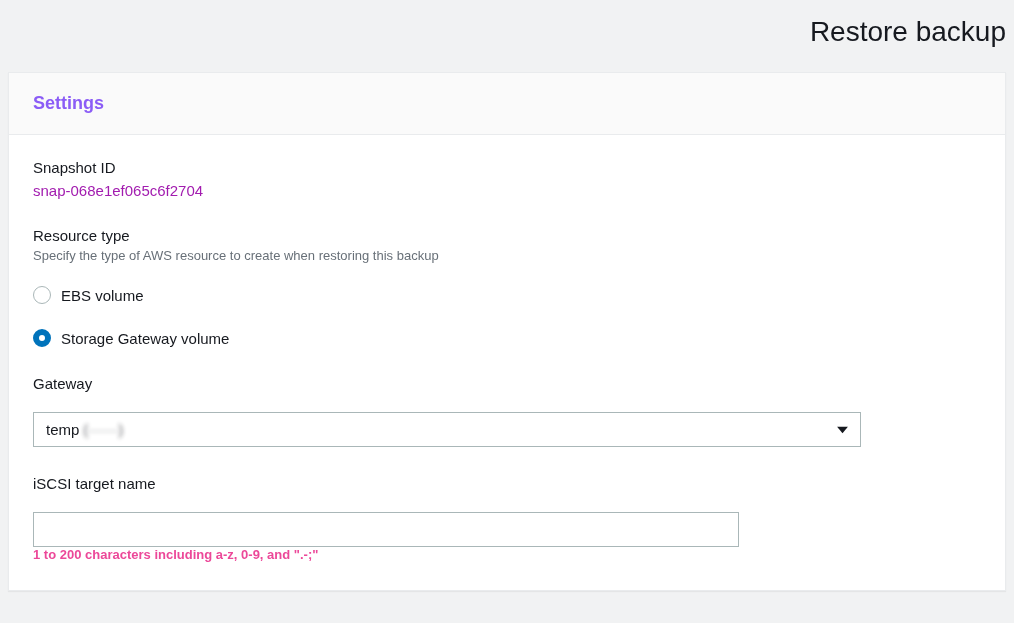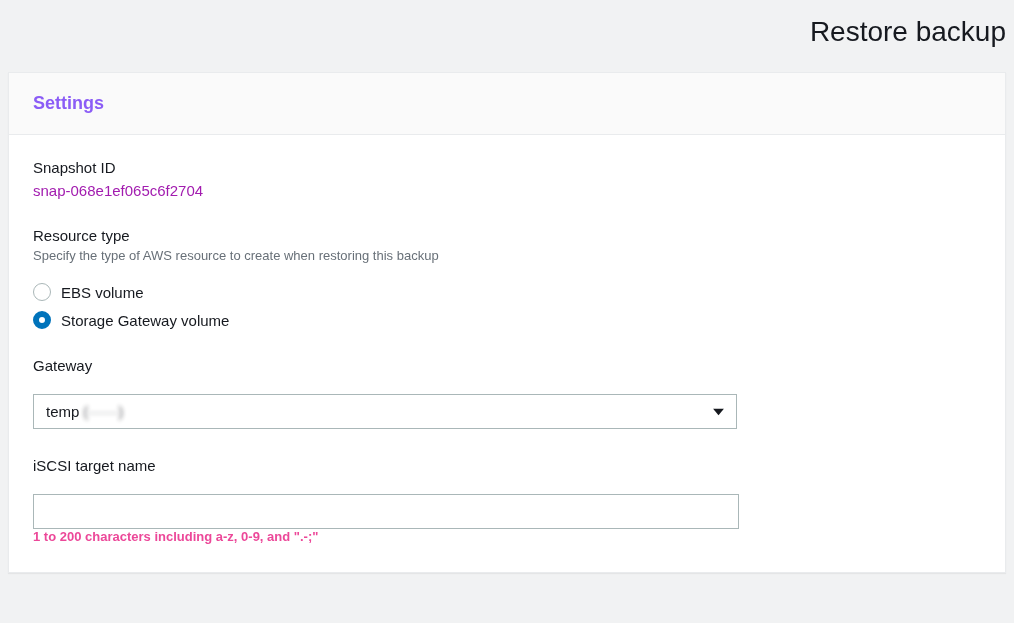--- a/index.html
+++ b/index.html
@@ -58,38 +58,39 @@
     .field-value {
       font-size: 15px;
       font-weight: 400;
       color: #a21caf;
       margin-top: 6px;
     }
     .field-description {
       font-size: 13px;
       color: #687078;
       margin-top: 2px;
-      margin-bottom: 20px;
+      margin-bottom: 8px;
     }
     .field-hint {
       font-size: 13px;
       color: #ec4899;
       margin-top: 0;
       font-weight: bold;
     }
     .radio-group {
       display: flex;
       flex-direction: column;
       gap: 10px;
     }
     .radio-item {
       display: flex;
       align-items: center;
       gap: 10px;
       cursor: pointer;
+      margin-top: 15px;
     }
     .radio-circle {
       width: 18px;
       height: 18px;
       border-radius: 50%;
       border: 1.5px solid #aab7b8;
       background: #fff;
       display: inline-flex;
       align-items: center;
       justify-content: center;
@@ -97,21 +98,21 @@
     }
     .radio-circle.selected {
       border: 6px solid #0073bb;
     }
     .radio-label {
       font-size: 15px;
       color: #16191f;
     }
     .select-wrap {
       position: relative;
-      width: 704px;
+      width: 828px;
       max-width: 100%;
     }
     .select-box {
       width: 100%;
       border: 1px solid #aab7b8;
       background: #fff;
       padding: 8px 36px 8px 12px;
       font-size: 15px;
       color: #16191f;
       cursor: pointer;

